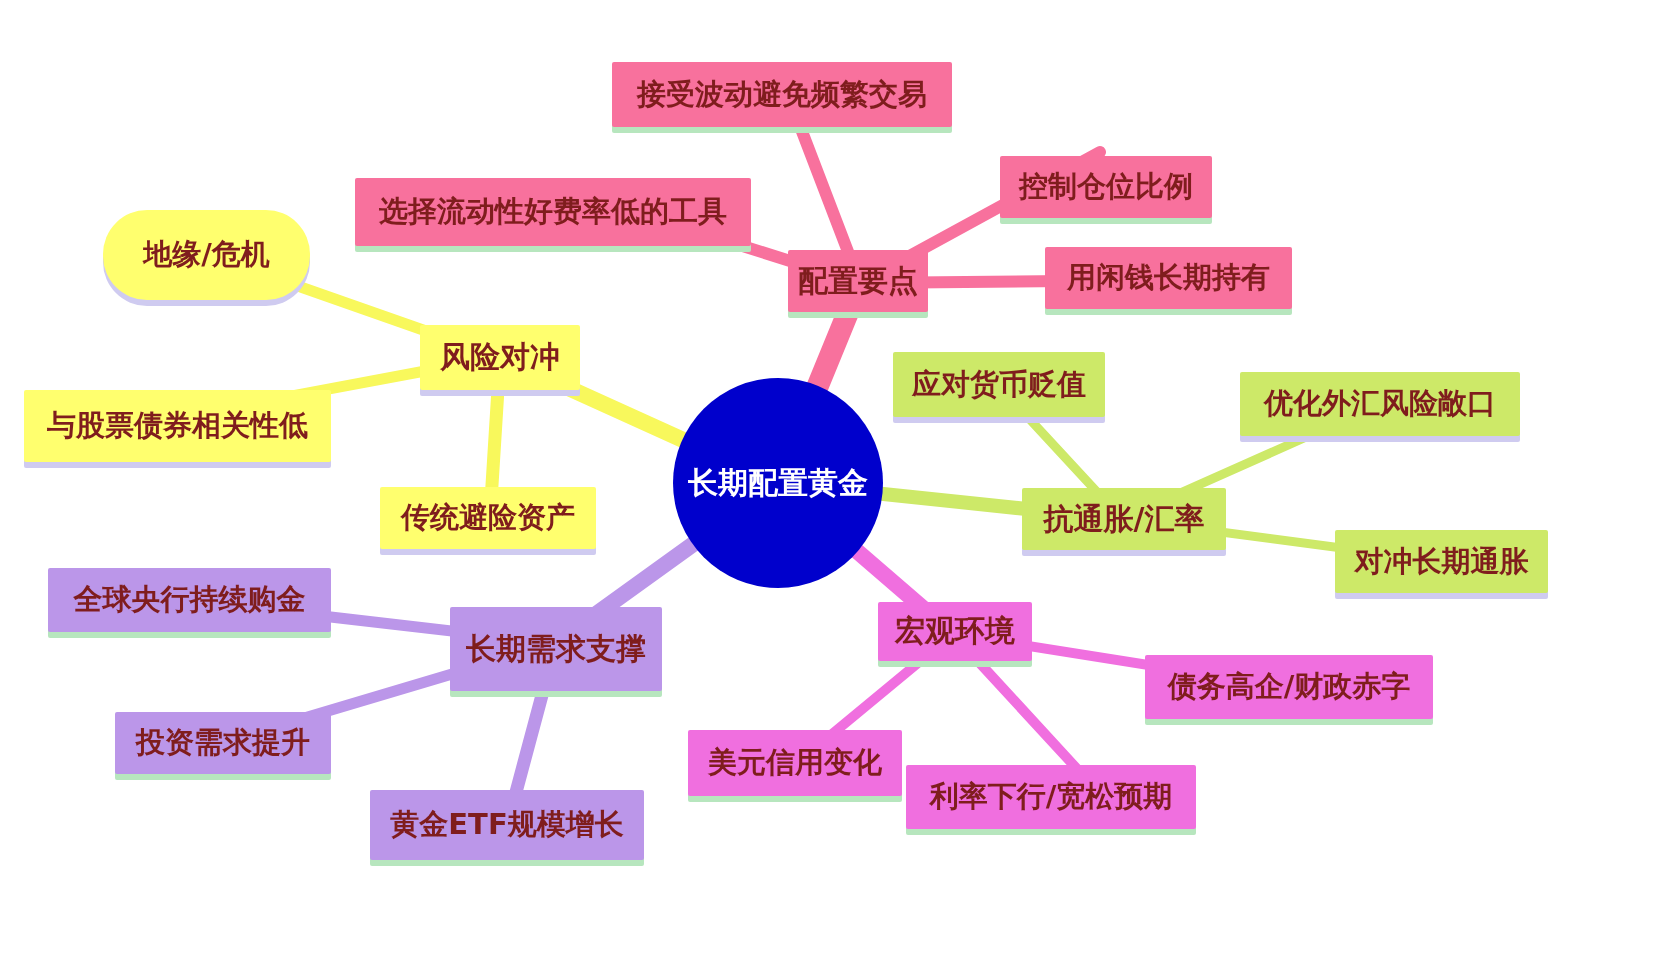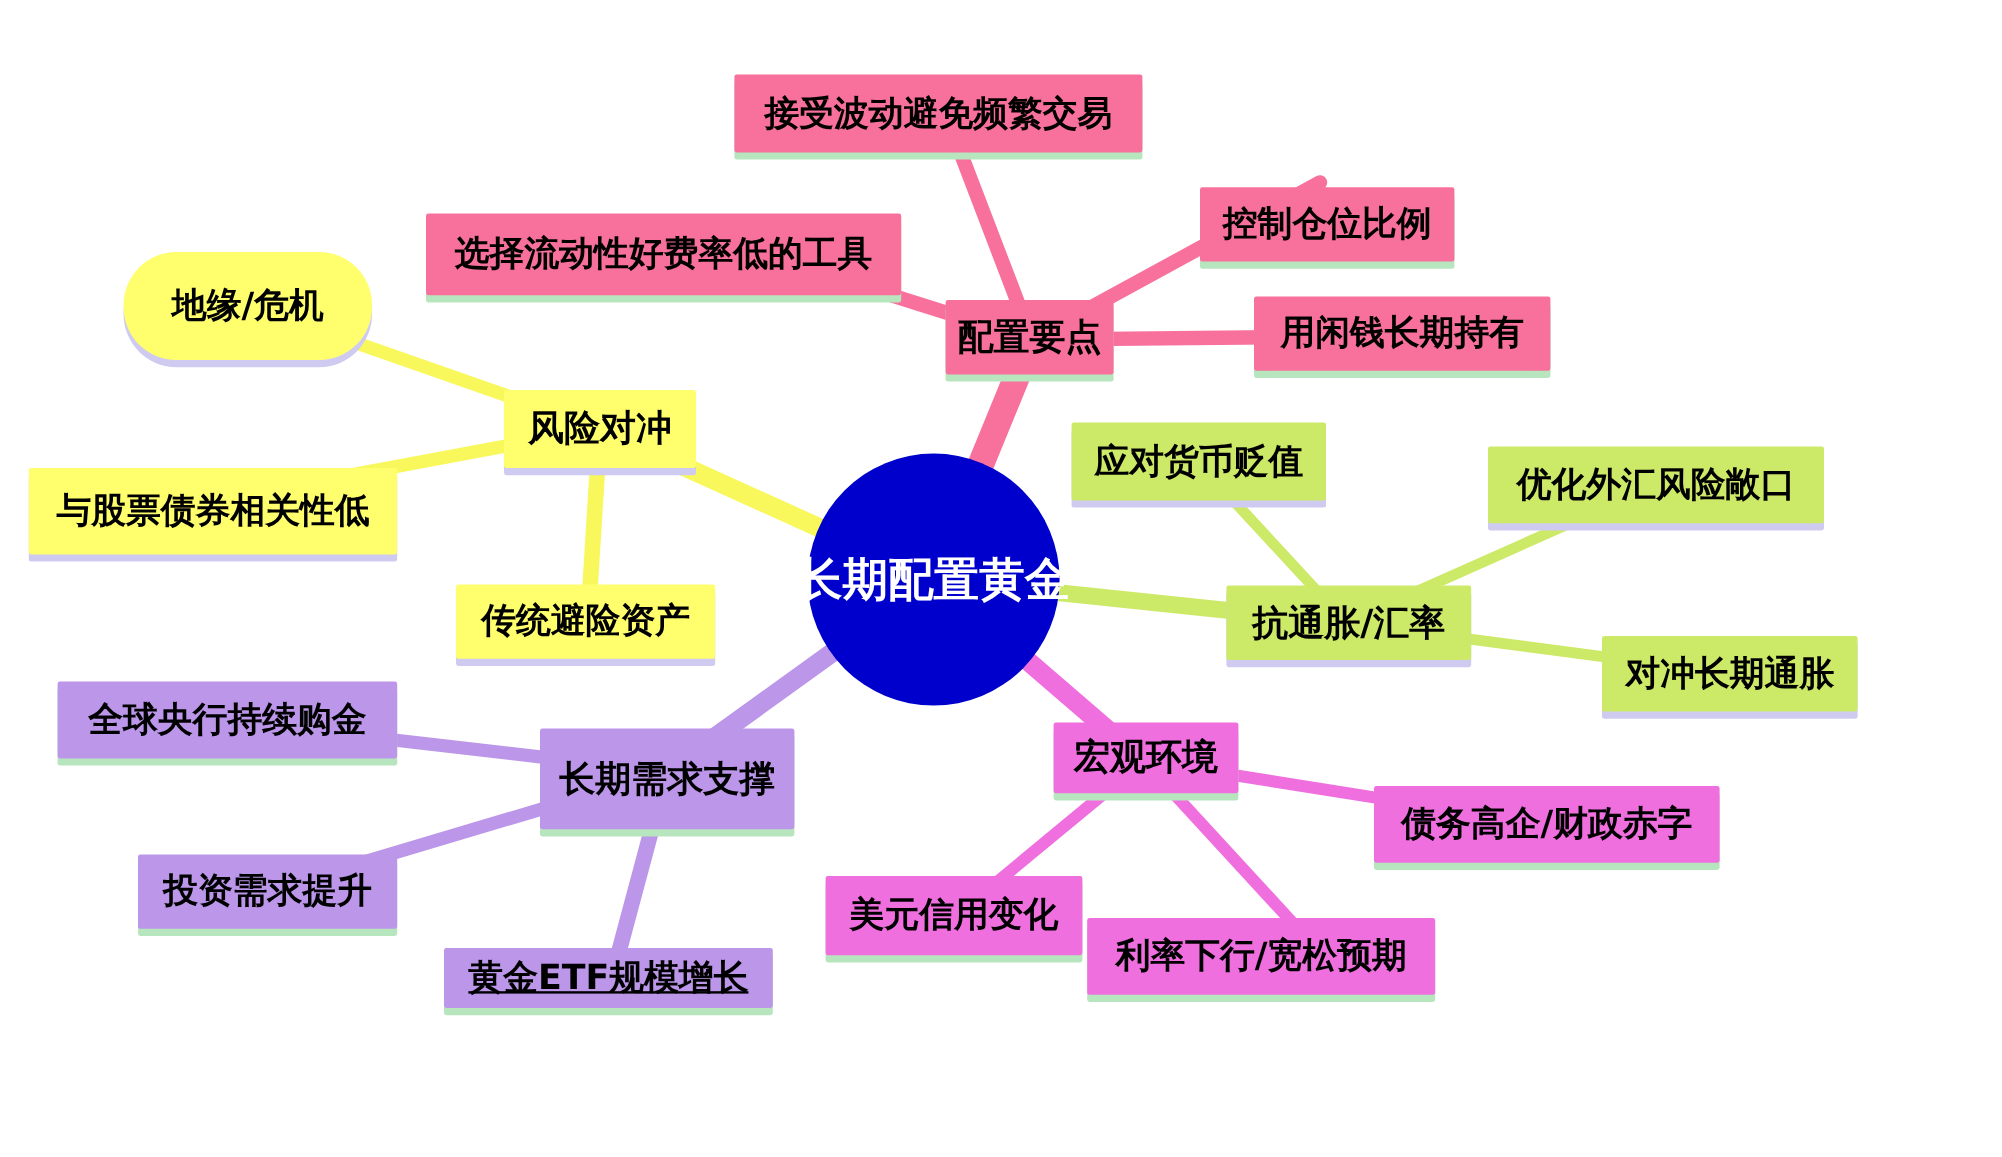--- a/index.html
+++ b/index.html
@@ -21,21 +21,21 @@
     width: 1668px; height: 964px;
     z-index: 1;
   }
   .node {
     position: absolute;
     z-index: 2;
     display: flex;
     align-items: center;
     justify-content: center;
     white-space: nowrap;
-    color: #000000;
+    color: #7f1d1d;
     font-size: 29px;
     font-weight: 600;
     border-radius: 2px;
   }
   .branch-label { font-size: 30px; }
   .pink    { background: #F8719D; box-shadow: 0 6px 0 #B7E6BE; }
   .magenta { background: #F06FDF; box-shadow: 0 6px 0 #B7E6BE; }
   .yellow  { background: #FFFF6E; box-shadow: 0 6px 0 #CFCBF0; }
   .green   { background: #CDE968; box-shadow: 0 6px 0 #CFCBF0; }
   .purple  { background: #BB96E9; box-shadow: 0 6px 0 #B7E6BE; }
@@ -44,21 +44,21 @@
     position: absolute;
     z-index: 3;
     left: 673px; top: 378px;
     width: 210px; height: 210px;
     border-radius: 50%;
     background: #0000CC;
     color: #FFFFFF;
     display: flex;
     align-items: center;
     justify-content: center;
-    font-size: 38px;
+    font-size: 30px;
     font-weight: 600;
     white-space: nowrap;
   }
 </style>
 </head>
 <body>
 
 <div id="canvas">
 
   <svg id="edges" viewBox="0 0 1668 964" xmlns="http://www.w3.org/2000/svg">
@@ -105,20 +105,20 @@
   <div class="node yellow" style="left:380px; top:487px; width:216px; height:62px;">传统避险资产</div>
 
   <div class="node green branch-label" style="left:1022px; top:488px; width:204px; height:62px;">抗通胀/汇率</div>
   <div class="node green" style="left:893px; top:352px; width:212px; height:65px;">应对货币贬值</div>
   <div class="node green" style="left:1240px; top:372px; width:280px; height:64px;">优化外汇风险敞口</div>
   <div class="node green" style="left:1335px; top:530px; width:213px; height:63px;">对冲长期通胀</div>
 
   <div class="node purple branch-label" style="left:450px; top:607px; width:212px; height:84px;">长期需求支撑</div>
   <div class="node purple" style="left:48px; top:568px; width:283px; height:64px;">全球央行持续购金</div>
   <div class="node purple" style="left:115px; top:712px; width:216px; height:62px;">投资需求提升</div>
-  <div class="node purple" style="left:370px; top:790px; width:274px; height:50px;text-decoration:underline;">黄金ETF规模增长</div>
+  <div class="node purple" style="left:370px; top:790px; width:274px; height:70px;">黄金ETF规模增长</div>
 
   <div class="node magenta branch-label" style="left:878px; top:602px; width:154px; height:59px;">宏观环境</div>
   <div class="node magenta" style="left:1145px; top:655px; width:288px; height:64px;">债务高企/财政赤字</div>
   <div class="node magenta" style="left:688px; top:730px; width:214px; height:66px;">美元信用变化</div>
   <div class="node magenta" style="left:906px; top:765px; width:290px; height:64px;">利率下行/宽松预期</div>
 
 </div>
 
 </body></html>

